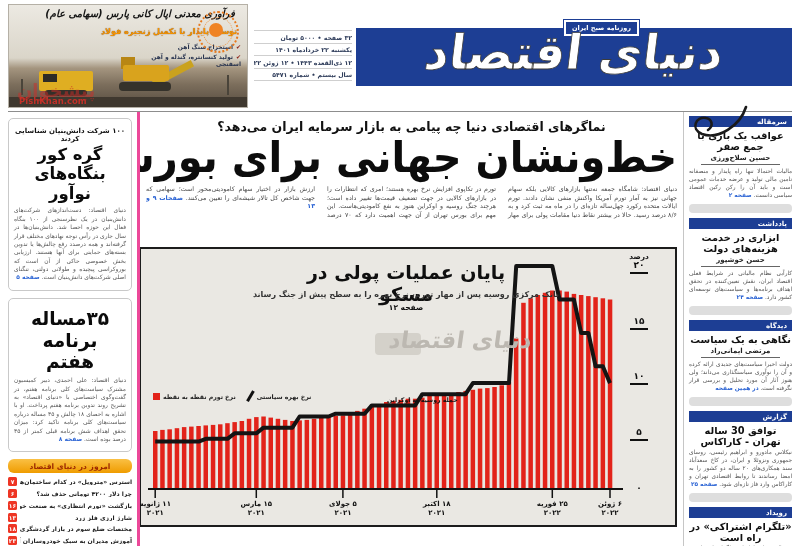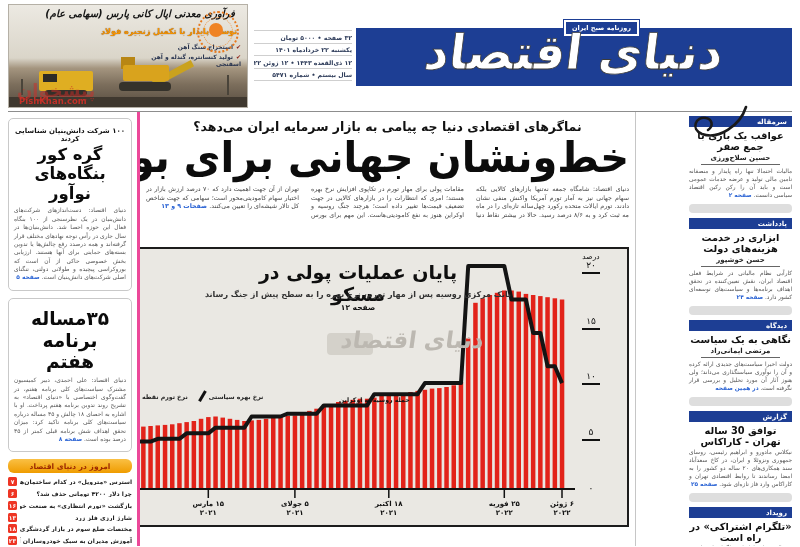--- a/index.html
+++ b/index.html
@@ -41,21 +41,21 @@
                    background:#ef8324;border-radius:50%;}
   .ad-logo::after{content:"";position:absolute;left:4px;top:4px;right:4px;bottom:4px;
                   border:1.5px dotted #ef9340;border-radius:50%;}
   .ad-wm-fa{position:absolute;left:8px;bottom:6px;font-size:18px;font-weight:bold;color:rgba(208,44,40,.5);}
   .ad-wm{position:absolute;left:10px;bottom:1px;font-size:8.5px;font-weight:bold;color:#d03028;opacity:.9;
          direction:ltr;}
   
   .swirl{position:absolute;left:688px;top:104px;pointer-events:none;}
   
   .main{display:flex;height:434px;margin:0 8px;overflow:hidden;}
-  .rightcol{width:103px;flex:0 0 103px;padding:4px 0 0 5px;overflow:hidden;margin-left:48px;}
+  .rightcol{width:103px;flex:0 0 103px;padding:4px 0 0 5px;overflow:hidden;}
   .center{flex:1;border-left:3px solid #ec4899;border-right:1px solid #c6c6c6;padding:2px 6px 0;overflow:hidden;}
   .leftcol{width:124px;flex:0 0 124px;padding:6px 5px 0 0;overflow:hidden;}
   
   .rc-tag{background:#1d3e94;color:#fff;font-size:7px;font-weight:bold;text-align:right;
           padding:2px 5px 1px;margin-bottom:3px;}
   .rc-title{font-size:9.8px;font-weight:bold;text-align:center;margin:1px 0 2px;color:#101010;}
   .rc-author{font-size:7px;font-weight:bold;text-align:center;color:#222;border-bottom:1.5px solid #666;
              margin:0 12px 3px;padding-bottom:2px;}
   .rc-author:empty{display:none;}
   .rc-body{font-size:5.8px;line-height:1.38;text-align:justify;color:#555;margin:0 0 2px;}
@@ -77,21 +77,21 @@
   .wm-box{position:absolute;left:234px;top:84px;width:46px;height:22px;background:#d4d1ca;border-radius:4px;}
   .wm-text{position:absolute;left:248px;top:78px;font-size:23px;font-weight:bold;color:#bcb8b1;
            transform:skewX(-8deg);white-space:nowrap;}
   .legend{position:absolute;left:12px;top:142px;display:flex;gap:10px;align-items:center;
           font-size:6.2px;font-weight:bold;color:#222;}
   .lg-item{display:flex;align-items:center;gap:3px;}
   .lg-sq{width:7px;height:7px;background:#e2231a;}
   .lg-slash{width:8px;height:11px;position:relative;}
   .lg-slash::before{content:"";position:absolute;left:3px;top:-1px;width:2.5px;height:12px;background:#111;transform:rotate(30deg);}
   .anno{position:absolute;left:246px;top:147px;font-size:6.2px;font-weight:bold;color:#111;white-space:nowrap;}
-  .ytick{position:absolute;left:478px;width:40px;text-align:center;font-size:9px;font-weight:normal;color:#111;}
+  .ytick{position:absolute;left:478px;width:40px;text-align:center;font-size:9px;font-weight:bold;color:#111;}
   .ytick-dash{position:absolute;left:489px;width:18px;height:2px;background:#111;}
   .unit{font-size:7.5px;}
   .xlab{position:absolute;top:251px;width:64px;text-align:center;font-size:7px;font-weight:bold;color:#111;line-height:1.35;}
   .xlab span{display:block;}
   
   .lbox{border:1px solid #c9c9c9;border-radius:5px;padding:8px 5px;margin-bottom:7px;}
   .lb-kicker{font-size:7px;font-weight:bold;text-align:center;color:#111;margin-bottom:2px;}
   .lb-title{font-size:16.5px;font-weight:bold;text-align:center;line-height:1.18;color:#0b0b0b;margin:1px 4px 3px;}
   .lb-title.big{font-size:18.5px;}
   .lb-body{font-size:5.9px;line-height:1.42;text-align:justify;color:#555;margin:0;}

